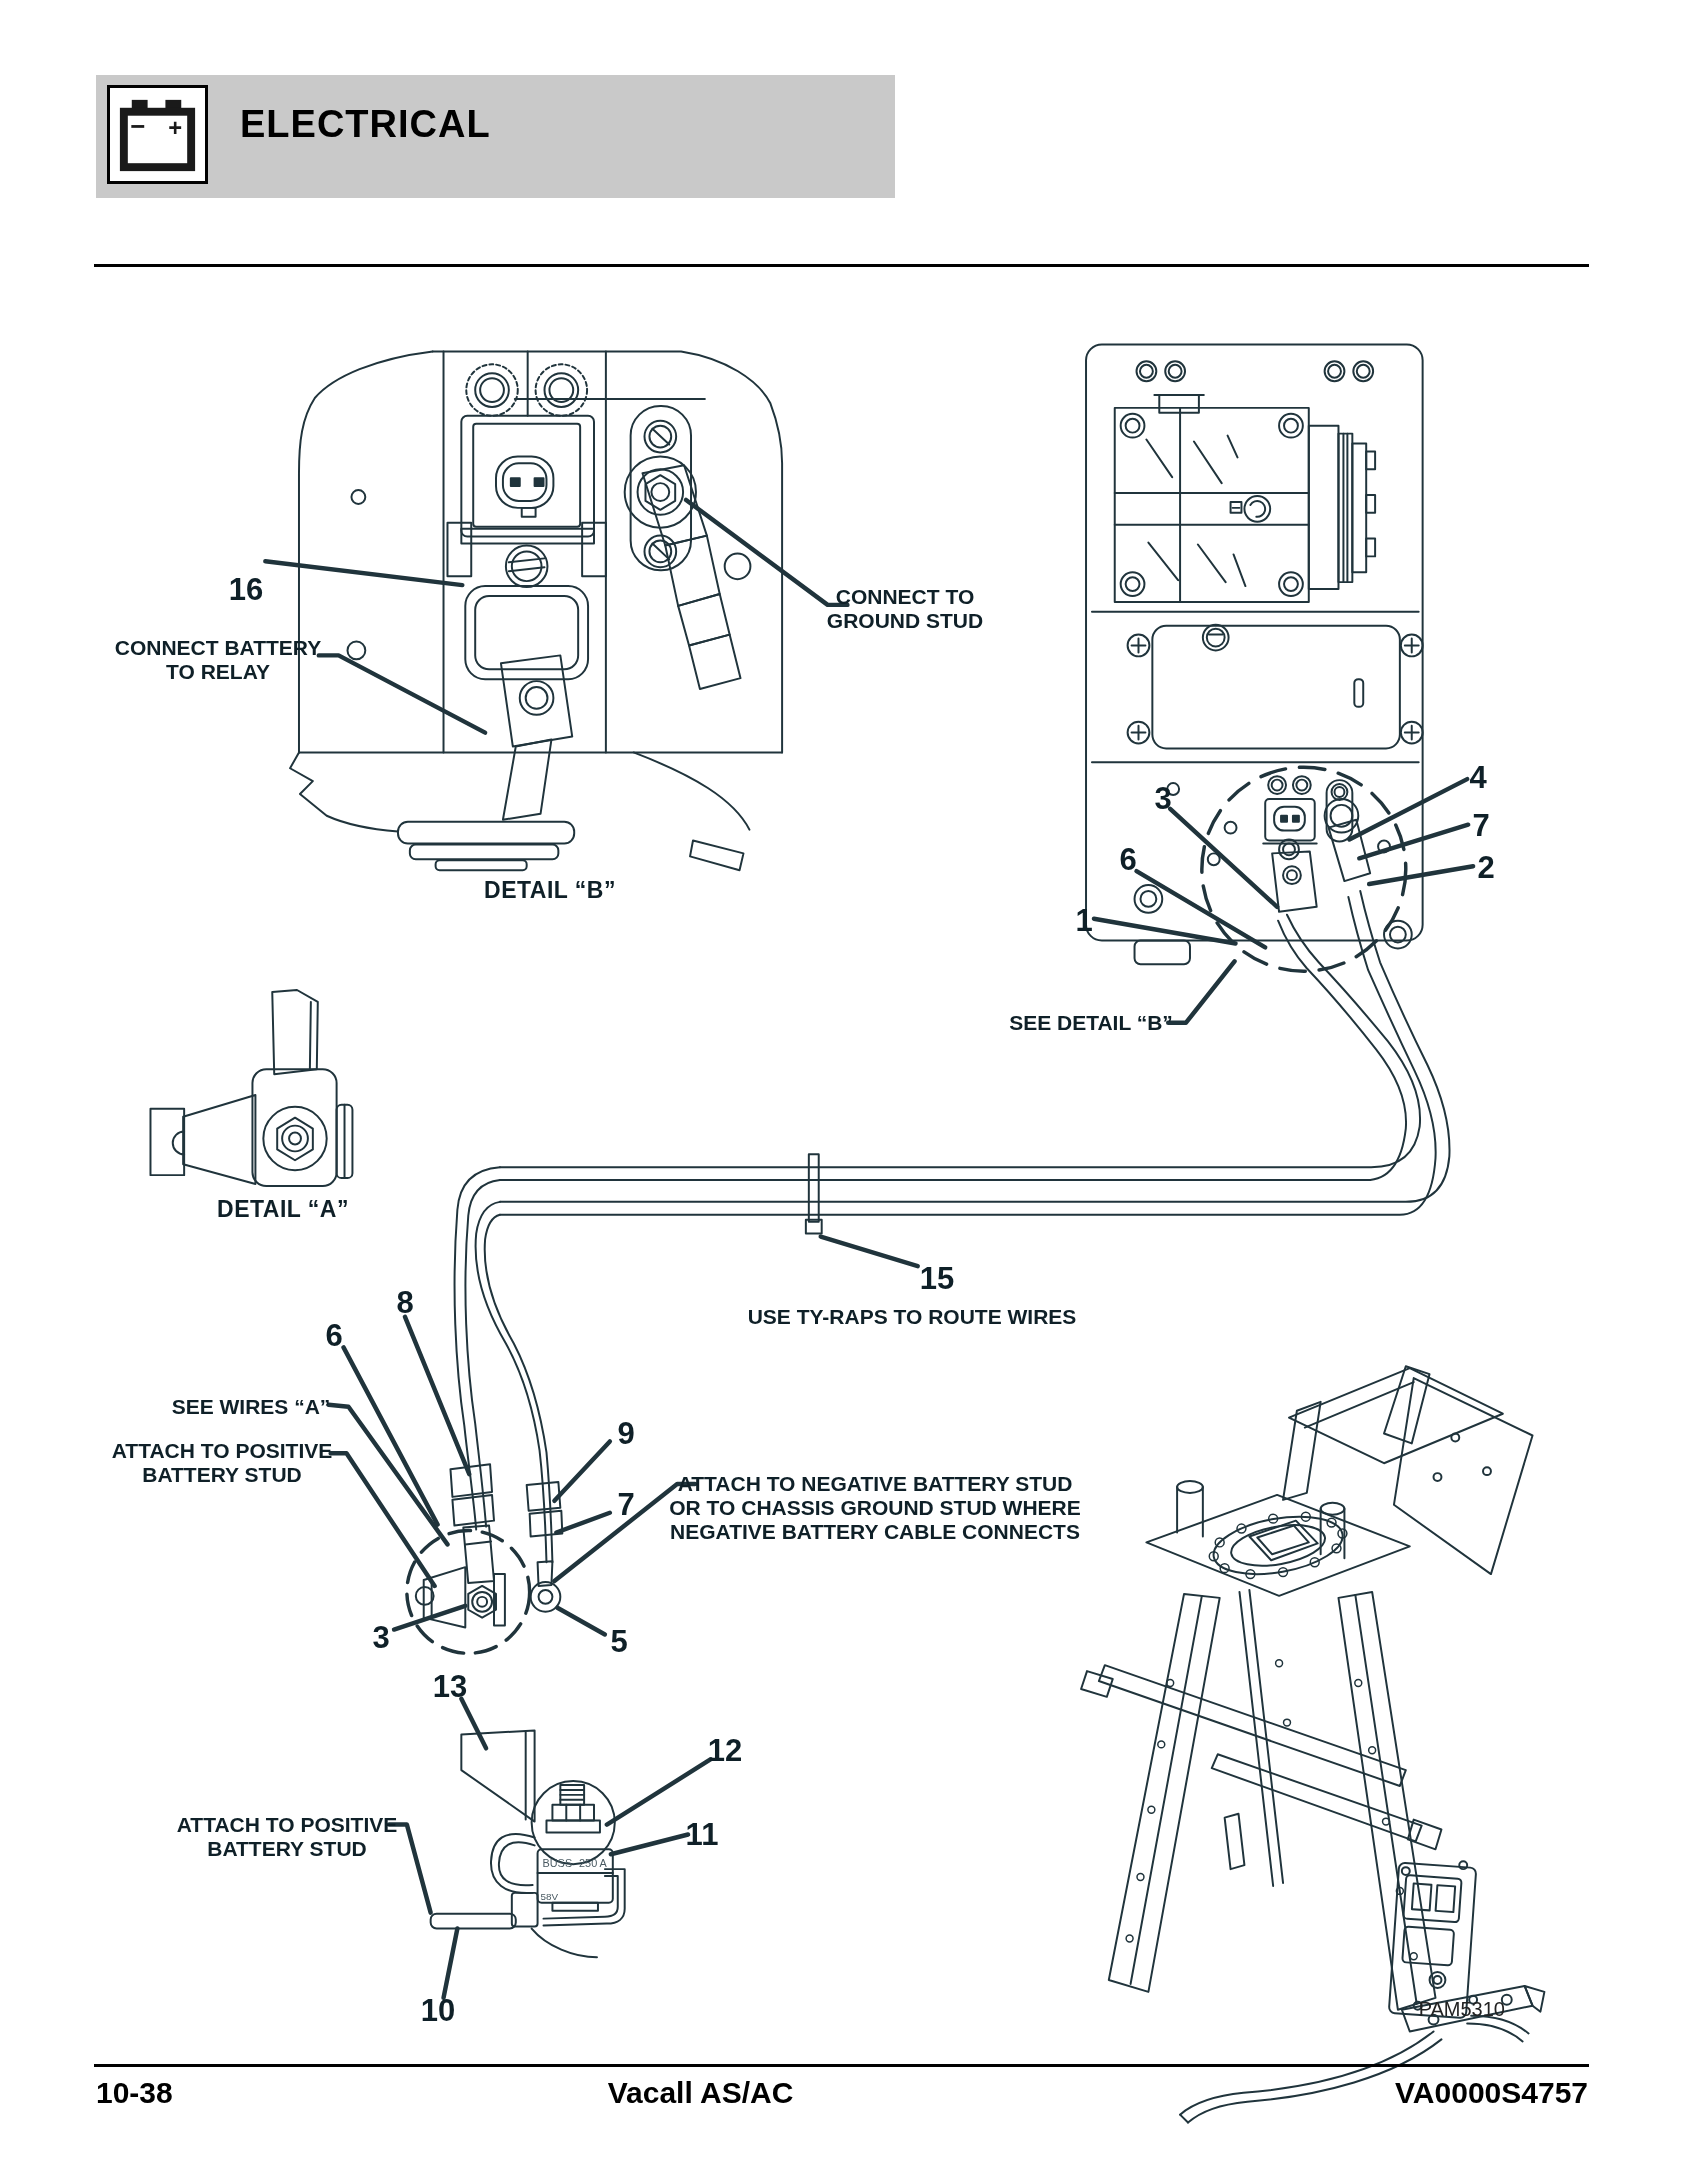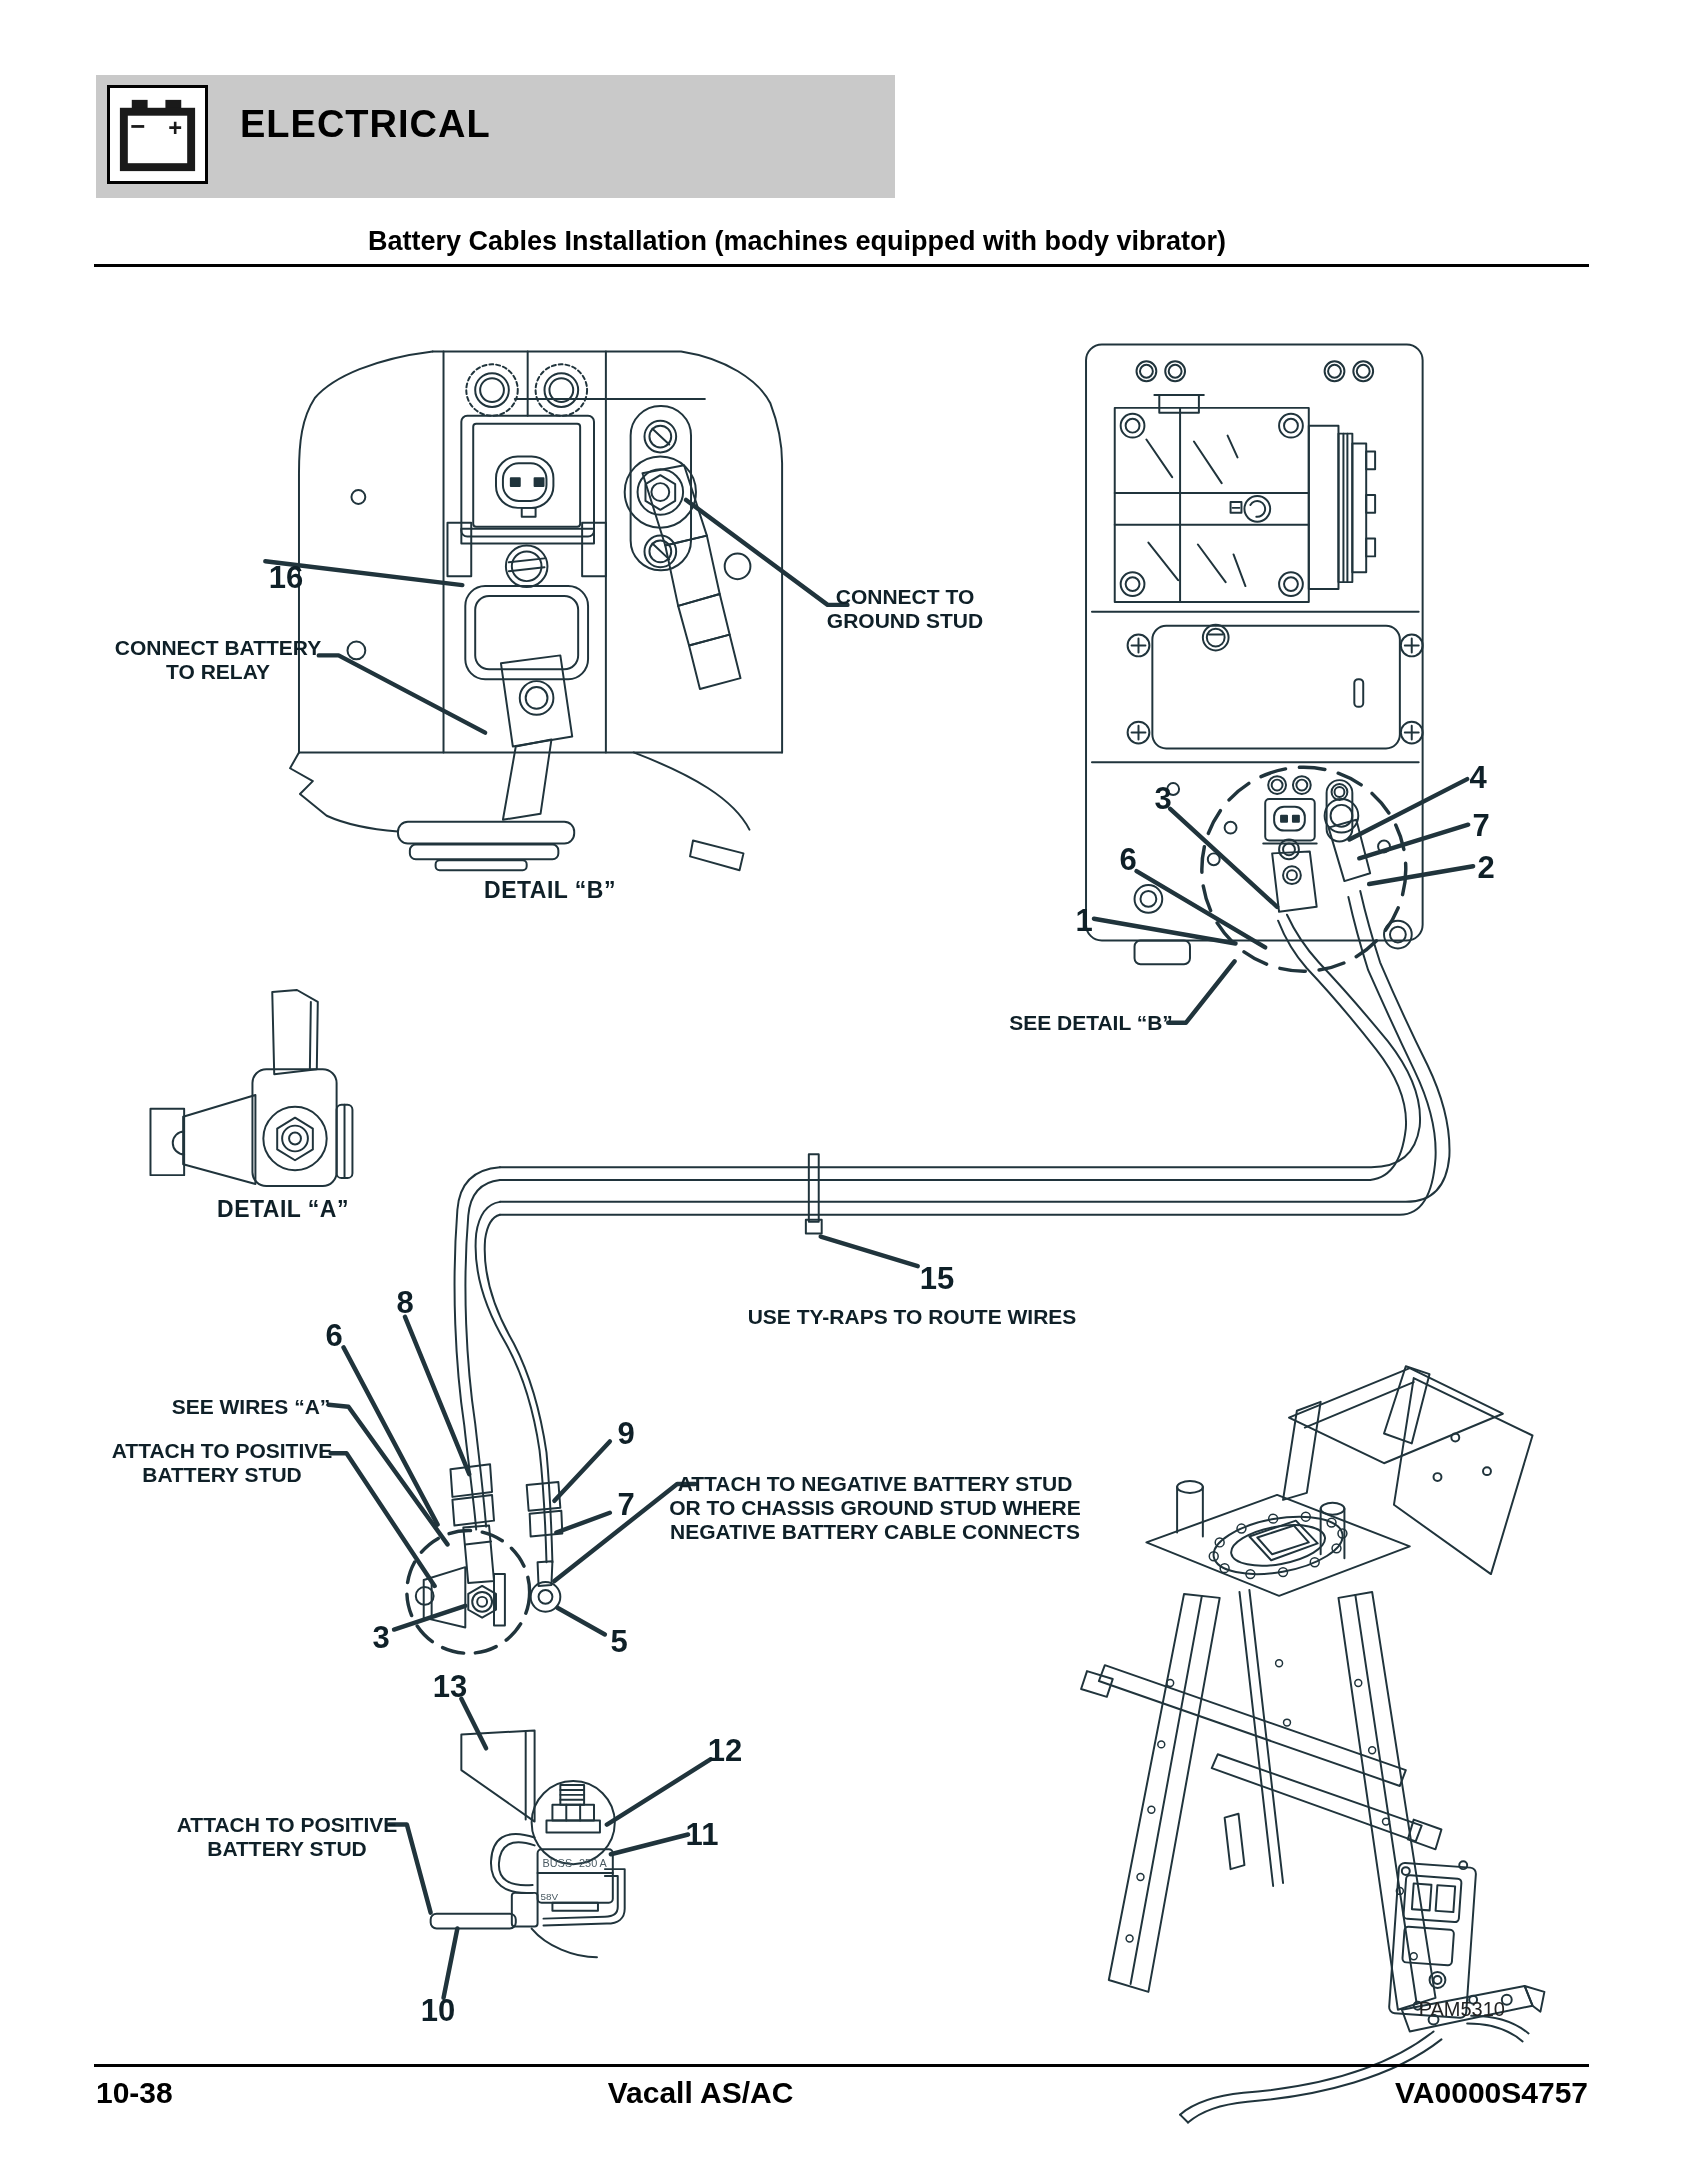--- a/index.html
+++ b/index.html
@@ -37,21 +37,20 @@
     <svg width="95" height="93" viewBox="0 0 96 94">
       <rect x="22" y="12" width="16" height="13" fill="#1a1a1a"></rect>
       <rect x="56" y="12" width="16" height="13" fill="#1a1a1a"></rect>
       <rect x="14" y="24" width="68" height="56" fill="none" stroke="#1a1a1a" stroke-width="8"></rect>
       <text x="28" y="48" font-size="26" font-weight="bold" fill="#1a1a1a" text-anchor="middle">−</text>
       <text x="66" y="49" font-size="24" font-weight="bold" fill="#1a1a1a" text-anchor="middle">+</text>
     </svg>
   </div>
   <div class="banner-title">ELECTRICAL</div>
 
-  <div class="page-title">Battery Cables Installation (machines equipped with body vibrator)</div>
   <div class="rule title-rule"></div>
 
   <svg class="artwork" viewBox="0 0 1700 2200" stroke="#20343c" fill="none" stroke-width="2" stroke-linecap="round" stroke-linejoin="round">
 
     <g>
       <path d="M437,355 L688,355 C733,362 766,384 778,407 C786,428 790,448 790,468 L790,760"></path>
       <path d="M437,355 C380,362 337,380 318,402 C305,422 302,446 302,478 L302,760"></path>
       <path d="M302,760 L790,760"></path>
       <path d="M302,760 L293,776 L316,789 L303,802 L330,824 C352,834 378,838 402,840"></path>
       <path d="M640,760 C700,783 741,807 757,838"></path>
@@ -358,21 +357,21 @@
       <path d="M611,1651 L563,1624"></path>
       <path d="M398,1646 L470,1622"></path>
       <path d="M466,1716 L491,1766"></path>
       <path d="M718,1777 L613,1843"></path>
       <path d="M695,1853 L617,1873"></path>
       <path d="M393,1843 L411,1843 L435,1932"></path>
       <path d="M448,2018 L462,1948"></path>
     </g>
   </svg>
 
-  <div class="lbl num" style="left:246px;top:578px;margin-left:40px;">16</div>
+  <div class="lbl num" style="left:246px;top:590px;">16</div>
   <div class="lbl num" style="left:1163px;top:799px;">3</div>
   <div class="lbl num" style="left:1478px;top:778px;">4</div>
   <div class="lbl num" style="left:1481px;top:826px;">7</div>
   <div class="lbl num" style="left:1486px;top:868px;">2</div>
   <div class="lbl num" style="left:1128px;top:860px;">6</div>
   <div class="lbl num" style="left:1084px;top:921px;">1</div>
   <div class="lbl num" style="left:937px;top:1279px;">15</div>
   <div class="lbl num" style="left:405px;top:1303px;">8</div>
   <div class="lbl num" style="left:334px;top:1336px;">6</div>
   <div class="lbl num" style="left:626px;top:1434px;">9</div>

